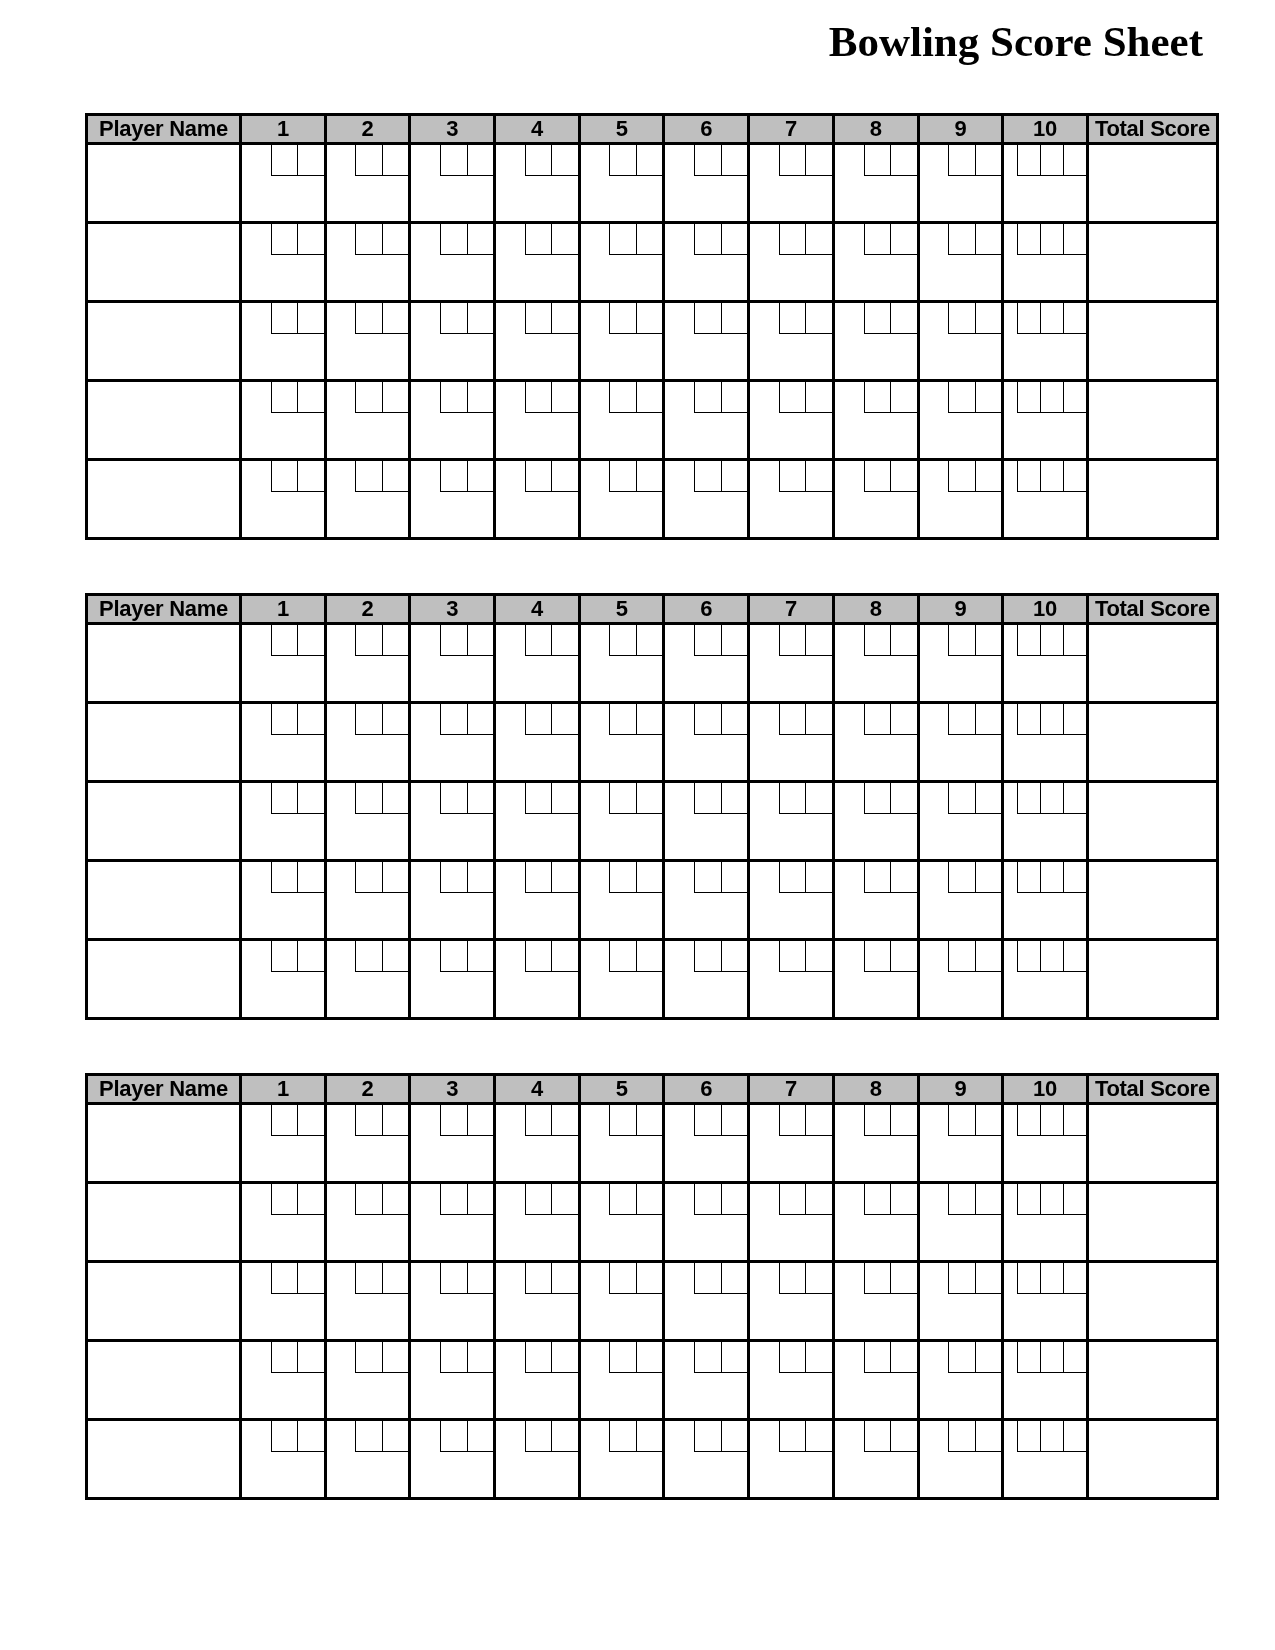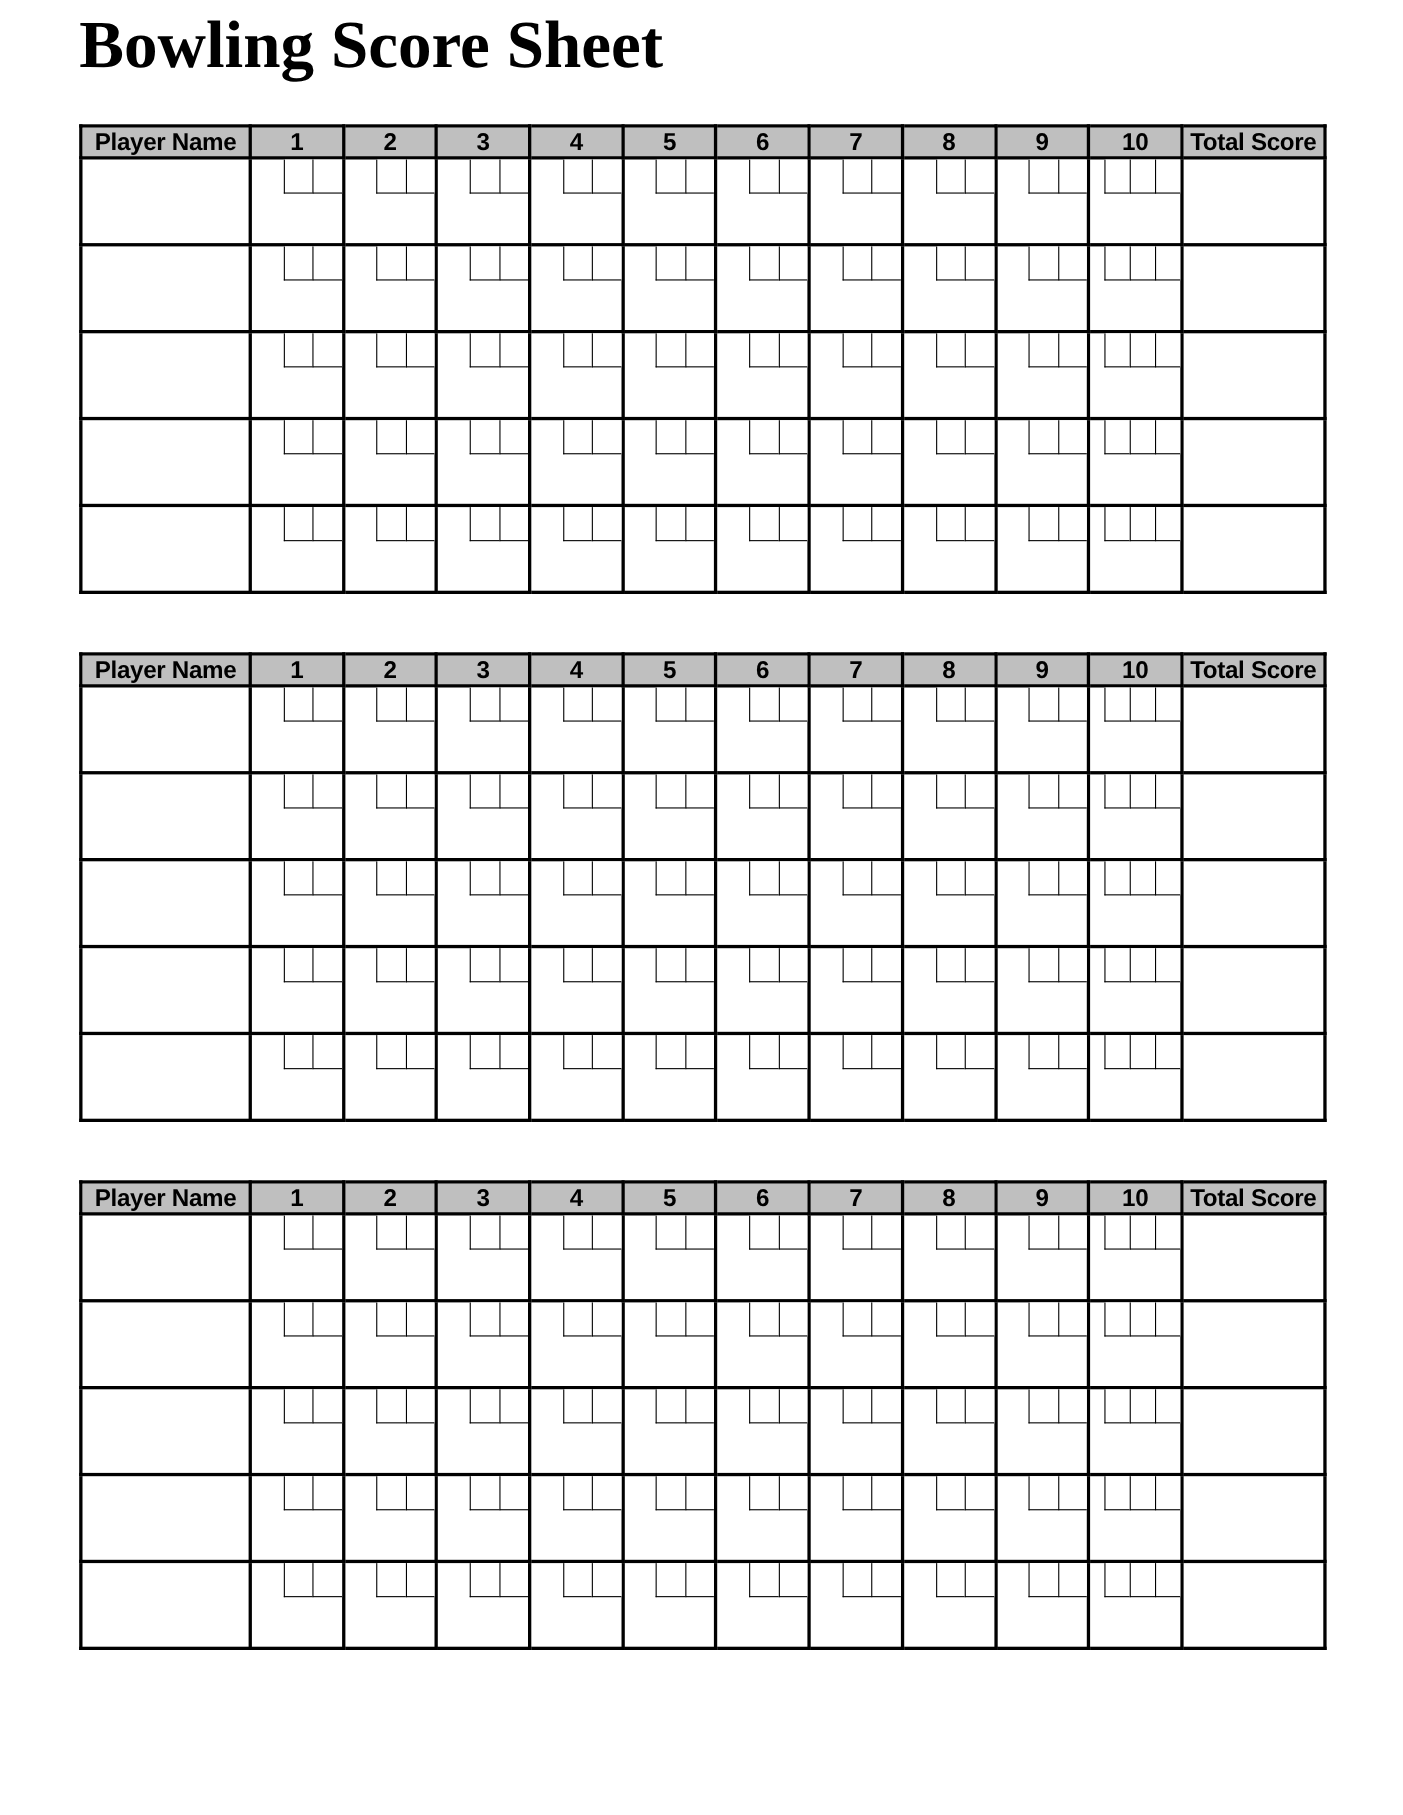--- a/index.html
+++ b/index.html
@@ -11,31 +11,31 @@
     font-family: "Liberation Sans", sans-serif;
     color: #000000;
   }
   .sheet {
     width: 1131px;
     margin-left: 72px;
   }
   .title {
     font-family: "Liberation Serif", serif;
     font-weight: bold;
-    font-size: 61px;
+    font-size: 43px;
     line-height: 56px;
-    text-align: left;
+    text-align: right;
     margin: 14px 0 43px 0;
     white-space: nowrap;
   }
   table.score-table {
     border-collapse: collapse;
     table-layout: fixed;
     width: 1131px;
-    margin: 0 0 53px 0;
+    margin: 0 0 53px 13px;
   }
   table.score-table th,
   table.score-table td {
     border: 3px solid var(--line-color, #000);
     padding: 0;
   }
   table.score-table th {
     background: var(--header-bg, #bfbfbf);
     height: 27px;
     font-size: 22px;

